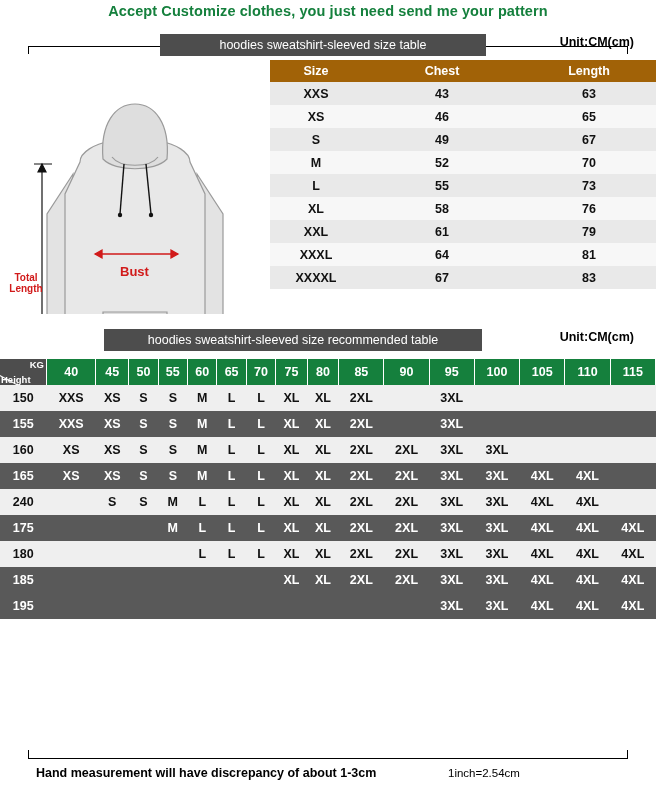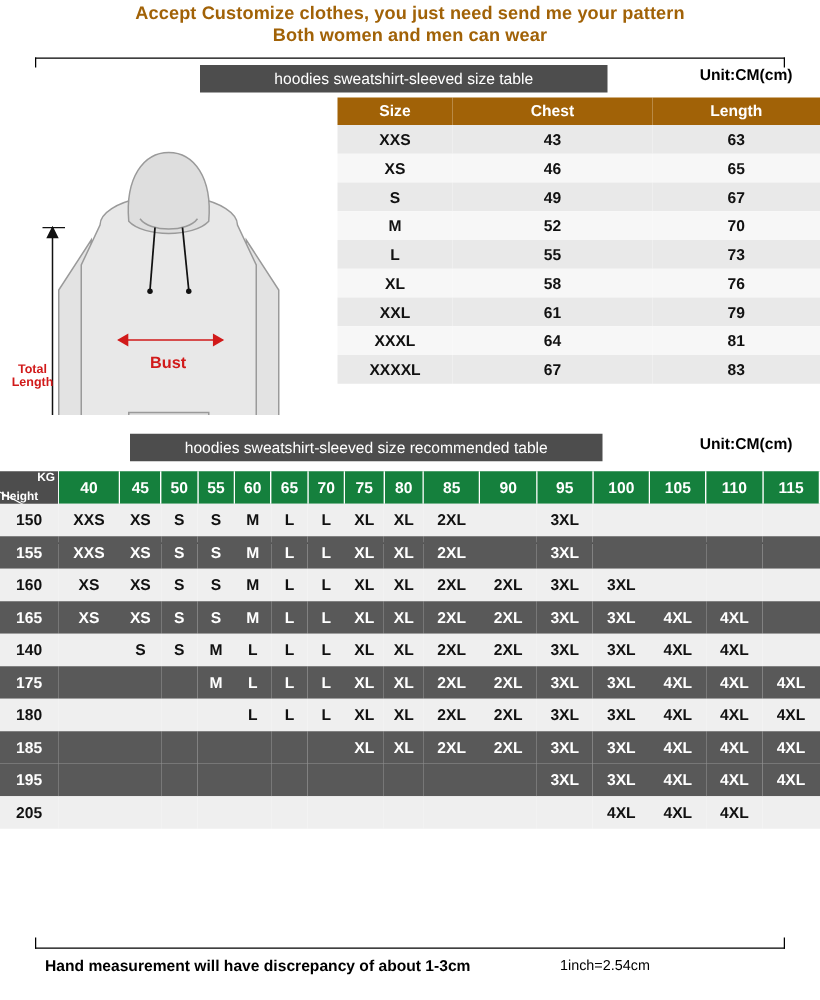--- a/index.html
+++ b/index.html
@@ -16,21 +16,21 @@
   
   .header {
     text-align:center;
     padding:2px 0 0 0;
   }
   .header .line {
     font-size:14.5px;
     font-weight:bold;
     letter-spacing:0.1px;
     line-height:18px;
-    color:#a16207;
+    color:#15803d;
   }
 
   .hdr-rule {
     position:absolute;
     left:28px; right:28px;
     top:46px;
     height:1px;
     background:#000;
   }
   .hdr-rule:before, .hdr-rule:after {
@@ -231,21 +231,20 @@
     left:448px; top:19px;
     font-size:11.5px;
     color:#000;
   }
 </style>
 </head>
 <body>
 
 <div class="header">
   <div class="line">Accept Customize clothes, you just need send me your pattern</div>
-  <div class="line">Both women and men can wear</div>
 </div>
 <div class="hdr-rule"></div>
 
 <div class="band-row">
   <div class="band band1">hoodies sweatshirt-sleeved size  table</div>
   <div class="unit unit1">Unit:CM(cm)</div>
 </div>
 
 <div class="mid">
 
@@ -465,21 +464,21 @@
           <td>XL</td>
           <td>2XL</td>
           <td>2XL</td>
           <td>3XL</td>
           <td>3XL</td>
           <td>4XL</td>
           <td>4XL</td>
           <td></td>
         </tr>
         <tr class="light">
-          <td class="hcell">140</td>
+          <td class="hcell">240</td>
           <td></td>
           <td>S</td>
           <td>S</td>
           <td>M</td>
           <td>L</td>
           <td>L</td>
           <td>L</td>
           <td>XL</td>
           <td>XL</td>
           <td>2XL</td>
@@ -558,39 +557,20 @@
           <td></td>
           <td></td>
           <td></td>
           <td></td>
           <td></td>
           <td>3XL</td>
           <td>3XL</td>
           <td>4XL</td>
           <td>4XL</td>
           <td>4XL</td>
-        </tr>
-        <tr class="light">
-          <td class="hcell">205</td>
-          <td></td>
-          <td></td>
-          <td></td>
-          <td></td>
-          <td></td>
-          <td></td>
-          <td></td>
-          <td></td>
-          <td></td>
-          <td></td>
-          <td></td>
-          <td></td>
-          <td>4XL</td>
-          <td>4XL</td>
-          <td>4XL</td>
-          <td></td>
         </tr>
       </tbody>
   </table>
 </div>
 
 <div class="footer">
   <div class="foot-rule"></div>
   <div class="foot-text">Hand measurement will have discrepancy of about  1-3cm</div>
   <div class="foot-text2">1inch=2.54cm</div>
 </div>

